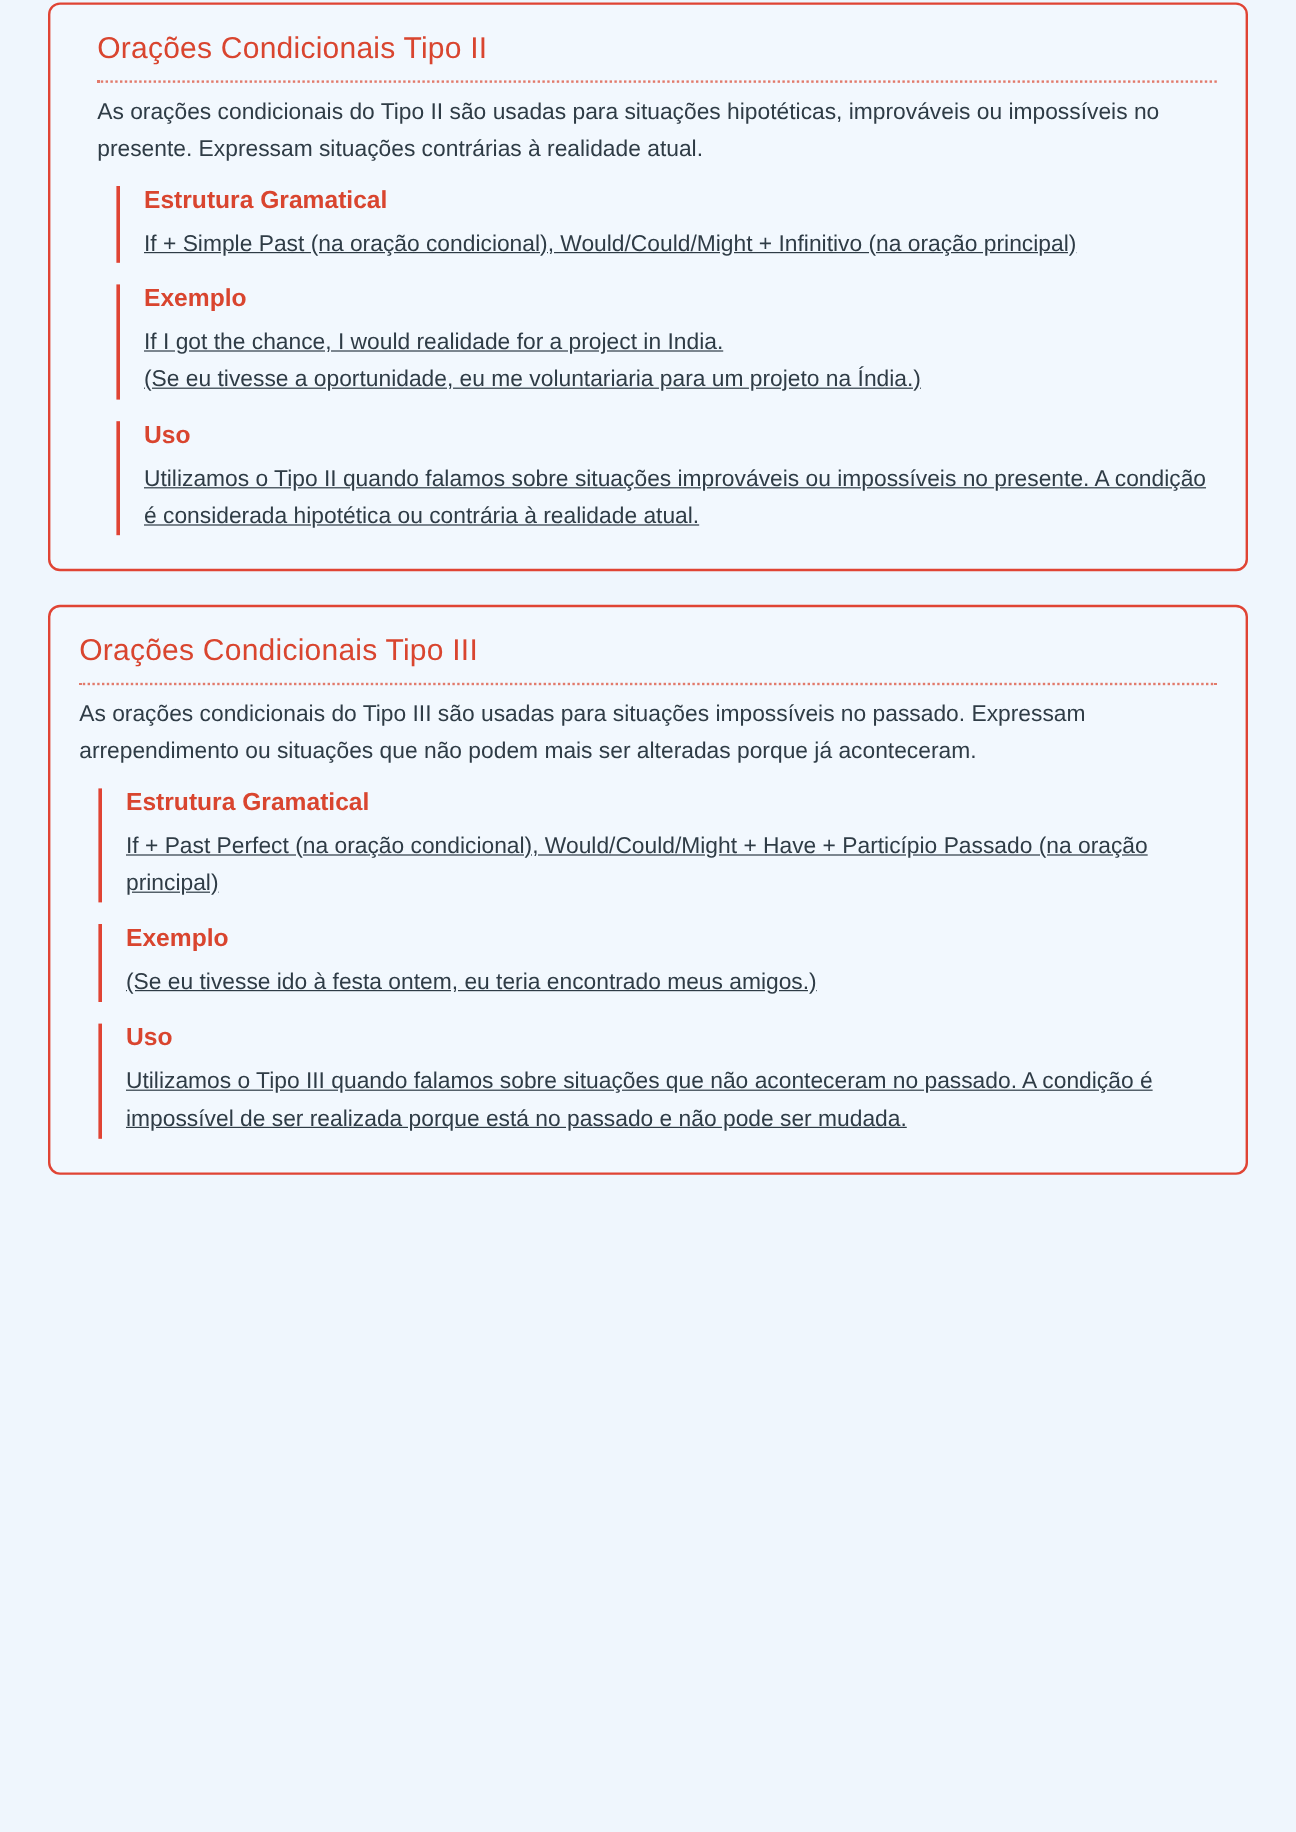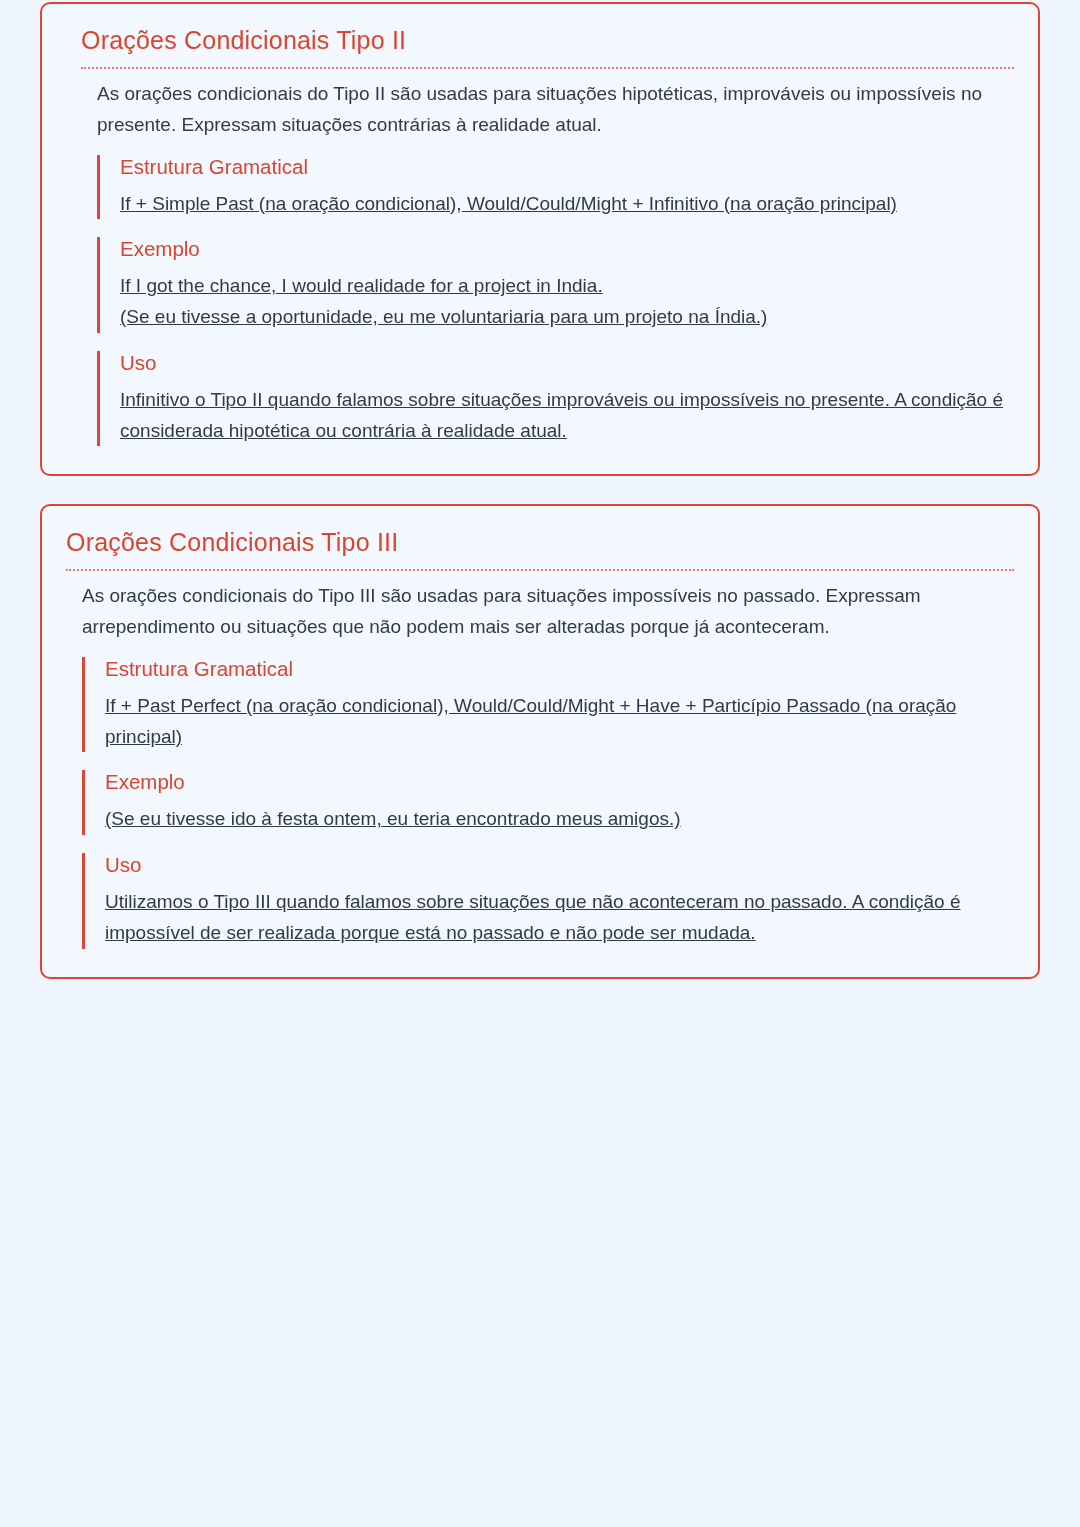--- a/index.html
+++ b/index.html
@@ -36,32 +36,32 @@
     font-weight: 400;
     letter-spacing: .2px;
     margin: 0 0 10px 0;
     padding: 0 0 12px 0;
     border-bottom: 2px dotted #e27a6b;
   }
   .card-intro {
     font-size: 19px;
     line-height: 1.62;
     color: #2f3c46;
-    margin: 6px 0 14px 16px;
+    margin: 6px 0 14px 0;
   }
   .section {
     border-left: 3px solid #e04434;
     padding: 0 0 0 20px;
     margin: 0 0 18px 16px;
   }
   .section:last-child { margin-bottom: 2px; }
   .section-title {
     color: #d9452f;
     font-size: 20.5px;
-    font-weight: 400;
+    font-weight: 700;
     margin: 0 0 10px 0;
   }
   .section-body {
     font-size: 19px;
     line-height: 1.62;
     color: #2f3c46;
     margin: 0;
     text-decoration: underline;
   }
   .section-body .line { display: block; }
@@ -87,21 +87,21 @@
       <h3 class="section-title">Exemplo</h3>
       <p class="section-body">
         <span class="line">If I got the chance, I would realidade for a project in India.</span>
         <span class="translation">(Se eu tivesse a oportunidade, eu me voluntariaria para um projeto na Índia.)</span>
       </p>
     </div>
 
     <div class="section">
       <h3 class="section-title">Uso</h3>
       <p class="section-body">
-        <span class="line">Infinitivo o Tipo II quando falamos sobre situações improváveis ou impossíveis no presente. A condição é considerada hipotética ou contrária à realidade atual.</span>
+        <span class="line">Utilizamos o Tipo II quando falamos sobre situações improváveis ou impossíveis no presente. A condição é considerada hipotética ou contrária à realidade atual.</span>
       </p>
     </div>
   </section>
 
   <section class="card">
     <h2 class="card-title">Orações Condicionais Tipo III</h2>
     <p class="card-intro">As orações condicionais do Tipo III são usadas para situações impossíveis no passado. Expressam arrependimento ou situações que não podem mais ser alteradas porque já aconteceram.</p>
 
     <div class="section">
       <h3 class="section-title">Estrutura Gramatical</h3>

